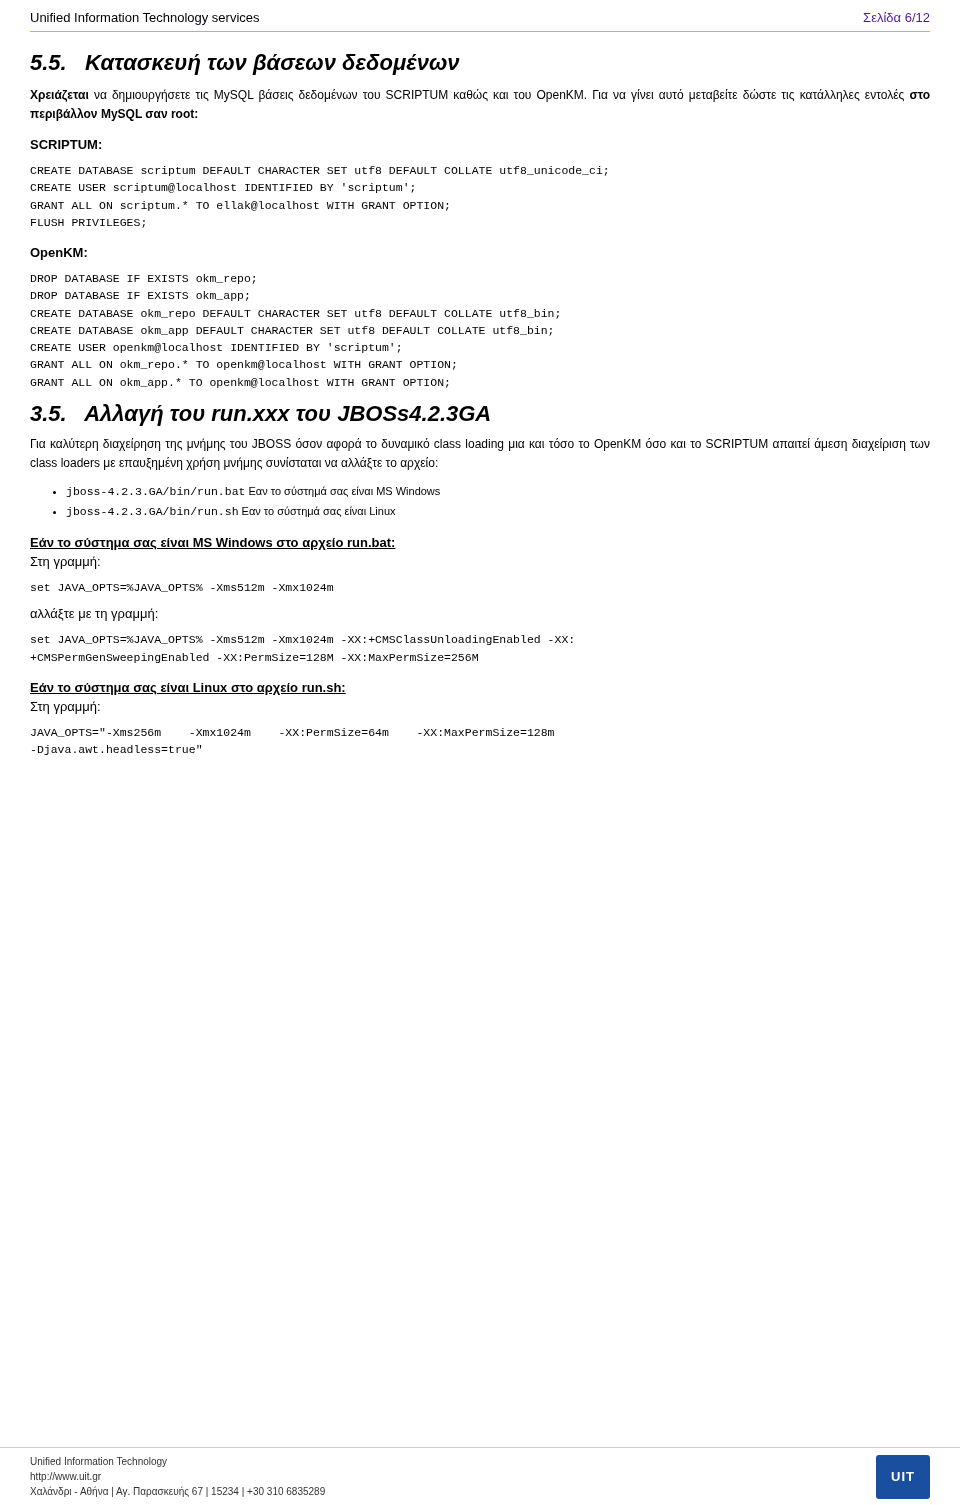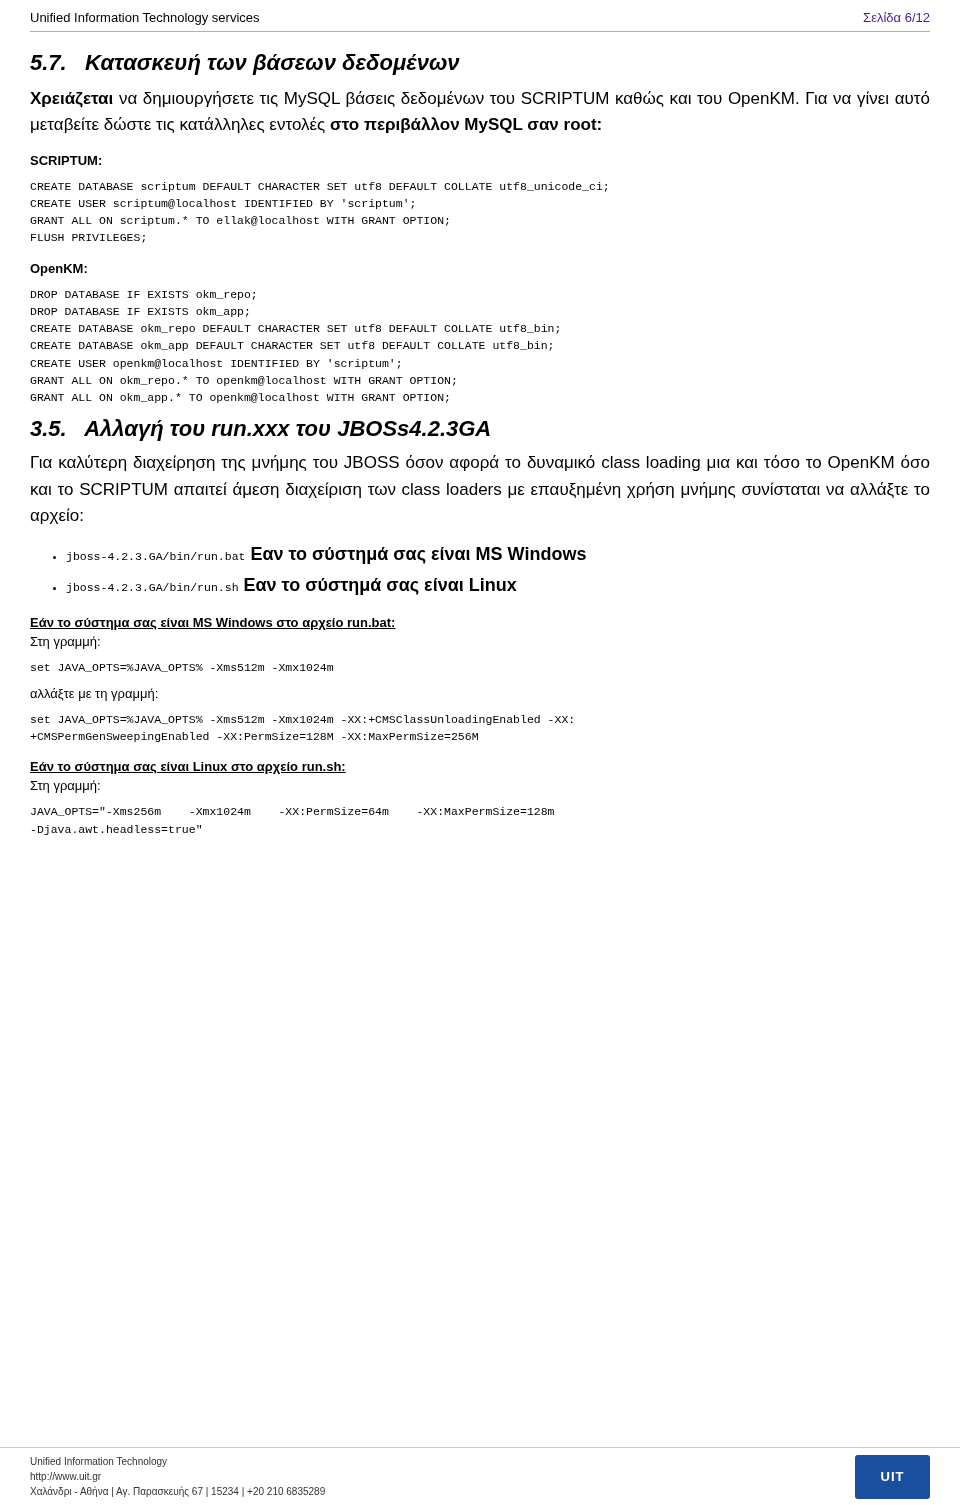--- a/index.html
+++ b/index.html
@@ -41,21 +41,21 @@
     .section-heading {
       font-size: 22px;
       font-weight: bold;
       font-style: italic;
       margin-bottom: 10px;
       margin-top: 10px;
     }
 
     
     .body-text {
-      font-size: 17px;
+      font-size: 12px;
       line-height: 1.55;
       margin-bottom: 10px;
       text-align: justify;
     }
     .body-text strong {
       font-weight: bold;
     }
 
     
     .code-block {
@@ -81,22 +81,22 @@
       padding-left: 36px;
       margin-bottom: 10px;
     }
     .bullet-list li {
       font-family: 'Courier New', Courier, monospace;
       font-size: 11.5px;
       line-height: 1.7;
     }
     .bullet-list li .bold-text {
       font-family: Arial, sans-serif;
-      font-size: 18px;
-      font-weight: bold;
+      font-size: 11px;
+      font-weight: normal;
     }
 
     .section-sub-heading {
       font-size: 13px;
       font-weight: bold;
       text-decoration: underline;
       margin-top: 14px;
       margin-bottom: 4px;
     }
 
@@ -124,21 +124,21 @@
       color: #333;
       line-height: 1.5;
     }
 
     
     .uit-logo-box {
       display: flex;
       align-items: center;
       justify-content: center;
       background: #1a4fa0;
-      width: 75px;
+      width: 54px;
       height: 44px;
       border-radius: 3px;
     }
     .uit-logo-text {
       color: #fff;
       font-weight: bold;
       font-size: 13px;
       font-family: Arial, sans-serif;
       letter-spacing: 1px;
     }
@@ -154,21 +154,21 @@
 <body>
 
 <div class="page-wrapper">
 
   <div class="header">
     <span class="header-left">Unified Information Technology services</span>
     <span class="header-right">Σελίδα 6/12</span>
   </div>
 
   <div class="section-heading">
-    <span>5.7.</span>
+    <span>5.5.</span>
     &nbsp;
     <span>Κατασκευή των βάσεων δεδομένων</span>
   </div>
 
   <div class="body-text">
     <strong>Χρειάζεται</strong>
     <span> να δημιουργήσετε τις MySQL βάσεις δεδομένων του SCRIPTUM καθώς και του OpenKM. Για να γίνει αυτό μεταβείτε δώστε τις κατάλληλες εντολές <strong>στο περιβάλλον MySQL σαν root:</strong></span>
   </div>
 
   <div class="subsection-label">SCRIPTUM:</div>
@@ -220,20 +220,20 @@
 
   <div class="inline-label">Στη γραμμή:</div>
 
   <div class="code-block">JAVA_OPTS="-Xms256m    -Xmx1024m    -XX:PermSize=64m    -XX:MaxPermSize=128m
 -Djava.awt.headless=true"</div>
 
   <div class="footer">
     <div class="footer-left">
       <div>Unified Information Technology</div>
       <div>http://www.uit.gr</div>
-      <div>Χαλάνδρι - Αθήνα | Αγ. Παρασκευής 67 | 15234  | +20 210 6835289</div>
+      <div>Χαλάνδρι - Αθήνα | Αγ. Παρασκευής 67 | 15234  | +30 310 6835289</div>
     </div>
     <div class="uit-logo-box">
       <span class="uit-logo-text">UIT</span>
     </div>
   </div>
 
 </div>
 
 </body></html>

